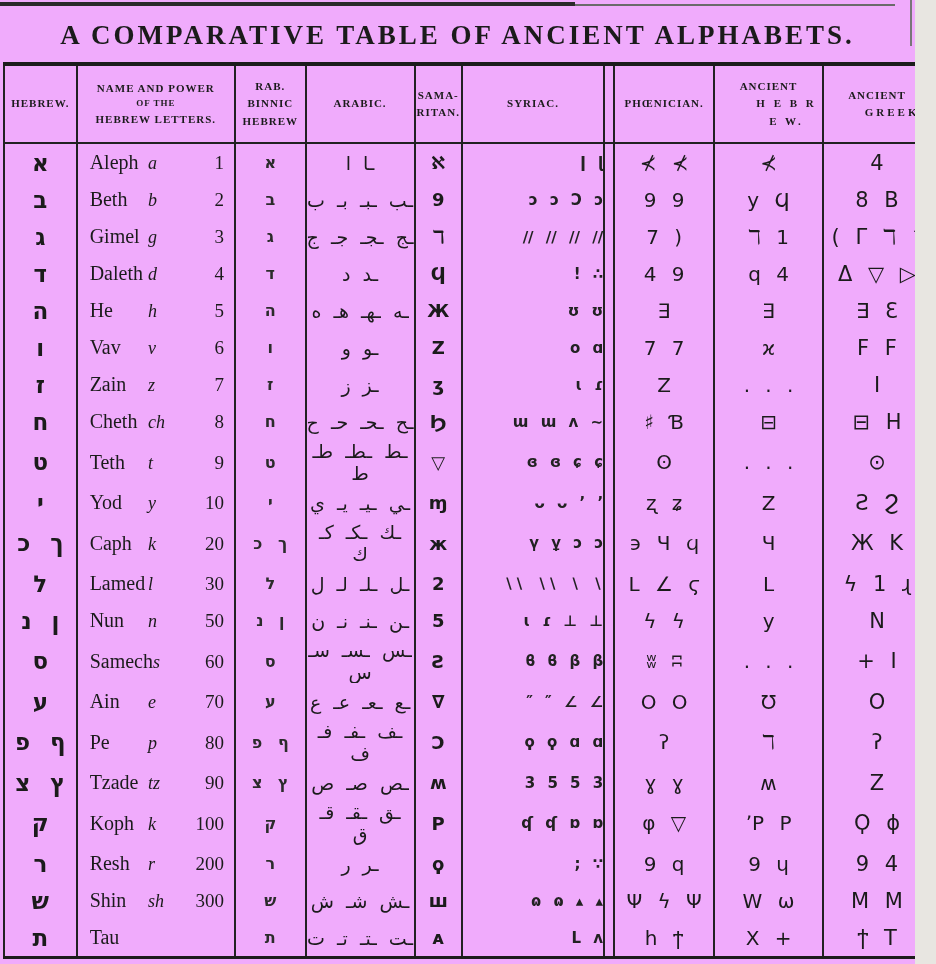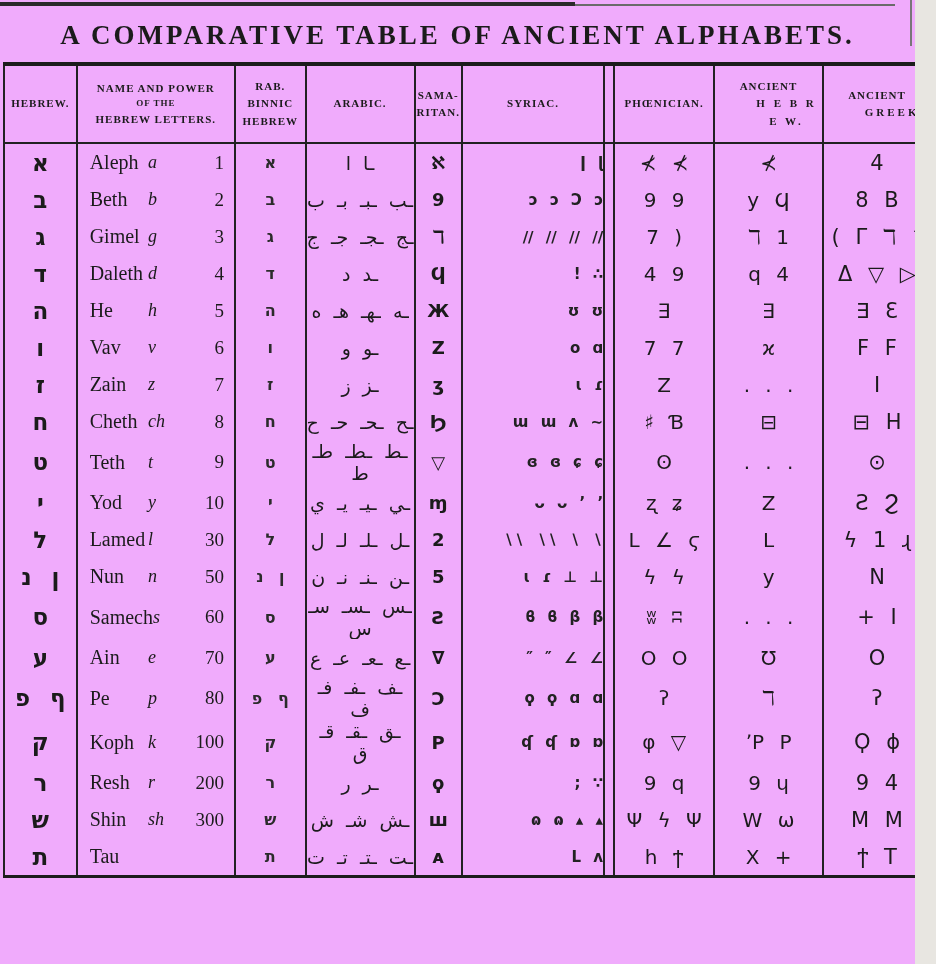--- a/index.html
+++ b/index.html
@@ -16,21 +16,21 @@
   th, td { border-left:2px solid #222; padding:0; overflow:hidden; }
   thead th { height:76px; border-bottom:2px solid #222; font-size:11px; font-weight:bold;
              letter-spacing:1px; text-align:center; vertical-align:middle; line-height:1.55; }
   thead .tiny { font-size:9px; letter-spacing:1px; }
   thead .sp   { letter-spacing:3px;padding-left:36px; }
   tbody td { height:37px; text-align:center; vertical-align:middle;
              font-family:"DejaVu Sans",sans-serif; }
   td.heb { font-size:23px; font-weight:bold; direction:ltr; unicode-bidi:bidi-override; word-spacing:12px; }
   td.rab { font-size:16px; font-weight:bold; direction:ltr; unicode-bidi:bidi-override; word-spacing:10px; color:#2b2b2b; }
   td.namec { font-family:"Liberation Serif","DejaVu Serif",serif; }
-  .nrow { display:flex; align-items:center; padding:0 10px 0 12px; }
+  .nrow { display:flex; align-items:flex-end; padding:0 10px 0 12px; }
   .nm { flex:1; text-align:left; font-size:20px; }
   .pw { width:34px; text-align:left; font-size:18px; font-style:italic; }
   .vl { width:42px; text-align:right; font-size:19px; }
   td.ara { font-size:19px; direction:rtl; word-spacing:6px;margin-top:34px; }
   td.sam { font-size:18px; font-weight:bold; }
   td.syr { font-size:15px; word-spacing:7px; font-weight:bold; color:#222;text-align:right; }
   td.pho, td.anh, td.ang { font-size:20px; word-spacing:9px; }
   td.ang { font-size:21px; }
   td.gapcell { }
   col.c-gap { width:10px; }
@@ -264,20 +264,38 @@
           <td class="rab">י</td>
           <td class="ara">ـي ـيـ يـ ي</td>
           <td class="sam">ɱ</td>
           <td class="syr">ᴗ ᴗ ʼ ʼ</td>
           <td class="gapcell"></td>
           <td class="pho">ʐ ʑ</td>
           <td class="anh">Z</td>
           <td class="ang">Ƨ Ϩ</td>
         </tr>
         <tr>
+          <td class="heb">כ ך</td>
+          <td class="namec">
+            <div class="nrow">
+              <span class="nm">Caph</span>
+              <span class="pw">k</span>
+              <span class="vl">20</span>
+            </div>
+          </td>
+          <td class="rab">כ ך</td>
+          <td class="ara">ـك ـكـ كـ ك</td>
+          <td class="sam">ж</td>
+          <td class="syr">ү ұ ɔ ɔ</td>
+          <td class="gapcell"></td>
+          <td class="pho">϶ Ч ϥ</td>
+          <td class="anh">Ч</td>
+          <td class="ang">Ж K</td>
+        </tr>
+        <tr>
           <td class="heb">ל</td>
           <td class="namec">
             <div class="nrow">
               <span class="nm">Lamed</span>
               <span class="pw">l</span>
               <span class="vl">30</span>
             </div>
           </td>
           <td class="rab">ל</td>
           <td class="ara">ـل ـلـ لـ ل</td>
@@ -352,20 +370,38 @@
             </div>
           </td>
           <td class="rab">פ ף</td>
           <td class="ara">ـف ـفـ فـ ف</td>
           <td class="sam">Ɔ</td>
           <td class="syr">ϙ ϙ ɑ ɑ</td>
           <td class="gapcell"></td>
           <td class="pho">ʔ</td>
           <td class="anh">ℸ</td>
           <td class="ang">ʔ</td>
+        </tr>
+        <tr>
+          <td class="heb">צ ץ</td>
+          <td class="namec">
+            <div class="nrow">
+              <span class="nm">Tzade</span>
+              <span class="pw">tz</span>
+              <span class="vl">90</span>
+            </div>
+          </td>
+          <td class="rab">צ ץ</td>
+          <td class="ara">ـص صـ ص</td>
+          <td class="sam">ʍ</td>
+          <td class="syr">3 5 5 3</td>
+          <td class="gapcell"></td>
+          <td class="pho">ɣ ɣ</td>
+          <td class="anh">ʍ</td>
+          <td class="ang">Z</td>
         </tr>
         <tr>
           <td class="heb">ק</td>
           <td class="namec">
             <div class="nrow">
               <span class="nm">Koph</span>
               <span class="pw">k</span>
               <span class="vl">100</span>
             </div>
           </td>

